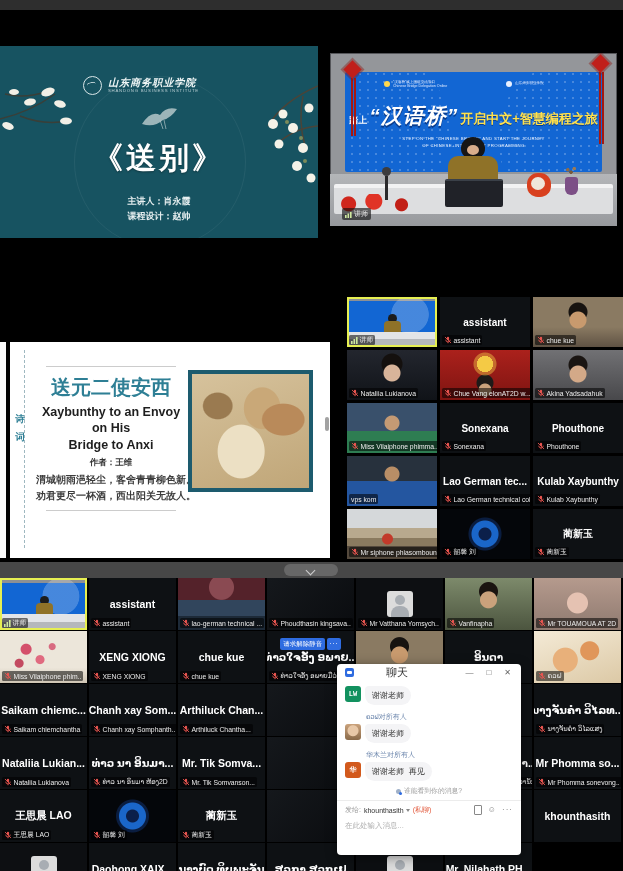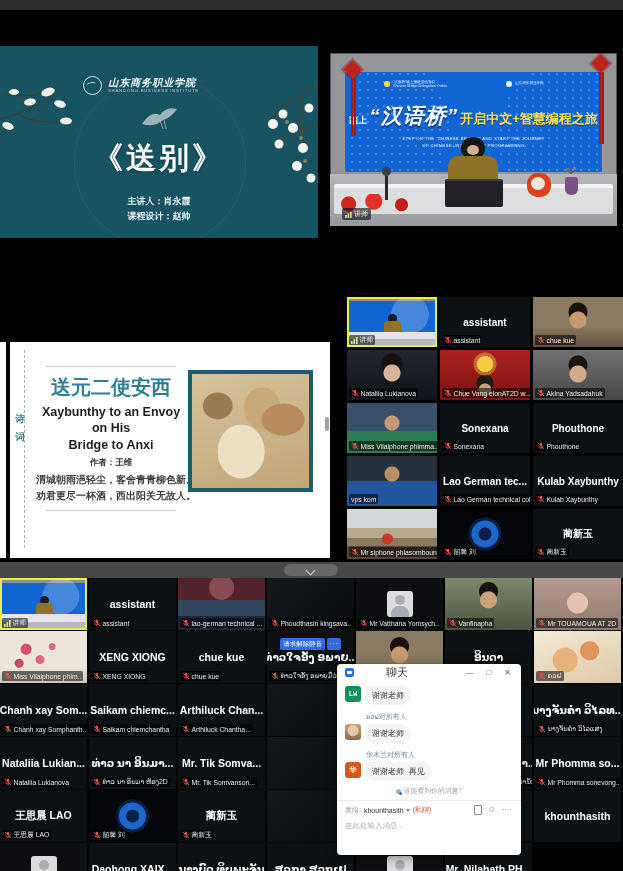--- a/index.html
+++ b/index.html
@@ -755,45 +755,45 @@
             <g fill="none" stroke="#e85550" stroke-width="1.1">
               <path d="M2.2 4.6a2.8 2.8 0 0 0 5.6 0"></path>
               <line x1="5" y1="7.4" x2="5" y2="9"></line>
               <line x1="1.2" y1="1.2" x2="8.8" y2="8.8"></line>
             </g>
           </svg>
           <span>ຄວຝ</span>
         </div>
       </div>
       <div class="tile namebg">
+        <div class="big">Saikam chiemc...</div>
+        <div class="nlabel">
+          <svg width="8" height="8" viewBox="0 0 10 10">
+            <rect x="3.6" y="0.8" width="2.8" height="4.6" rx="1.4" fill="#e85550"></rect>
+            <g fill="none" stroke="#e85550" stroke-width="1.1">
+              <path d="M2.2 4.6a2.8 2.8 0 0 0 5.6 0"></path>
+              <line x1="5" y1="7.4" x2="5" y2="9"></line>
+              <line x1="1.2" y1="1.2" x2="8.8" y2="8.8"></line>
+            </g>
+          </svg>
+          <span>Saikam chiemchantha</span>
+        </div>
+      </div>
+      <div class="tile namebg">
         <div class="big">Chanh xay Som...</div>
         <div class="nlabel">
           <svg width="8" height="8" viewBox="0 0 10 10">
             <rect x="3.6" y="0.8" width="2.8" height="4.6" rx="1.4" fill="#e85550"></rect>
             <g fill="none" stroke="#e85550" stroke-width="1.1">
               <path d="M2.2 4.6a2.8 2.8 0 0 0 5.6 0"></path>
               <line x1="5" y1="7.4" x2="5" y2="9"></line>
               <line x1="1.2" y1="1.2" x2="8.8" y2="8.8"></line>
             </g>
           </svg>
           <span>Chanh xay Somphanth..</span>
-        </div>
-      </div>
-      <div class="tile namebg">
-        <div class="big">Saikam chiemc...</div>
-        <div class="nlabel">
-          <svg width="8" height="8" viewBox="0 0 10 10">
-            <rect x="3.6" y="0.8" width="2.8" height="4.6" rx="1.4" fill="#e85550"></rect>
-            <g fill="none" stroke="#e85550" stroke-width="1.1">
-              <path d="M2.2 4.6a2.8 2.8 0 0 0 5.6 0"></path>
-              <line x1="5" y1="7.4" x2="5" y2="9"></line>
-              <line x1="1.2" y1="1.2" x2="8.8" y2="8.8"></line>
-            </g>
-          </svg>
-          <span>Saikam chiemchantha</span>
         </div>
       </div>
       <div class="tile namebg">
         <div class="big">Arthiluck Chan...</div>
         <div class="nlabel">
           <svg width="8" height="8" viewBox="0 0 10 10">
             <rect x="3.6" y="0.8" width="2.8" height="4.6" rx="1.4" fill="#e85550"></rect>
             <g fill="none" stroke="#e85550" stroke-width="1.1">
               <path d="M2.2 4.6a2.8 2.8 0 0 0 5.6 0"></path>
               <line x1="5" y1="7.4" x2="5" y2="9"></line>

